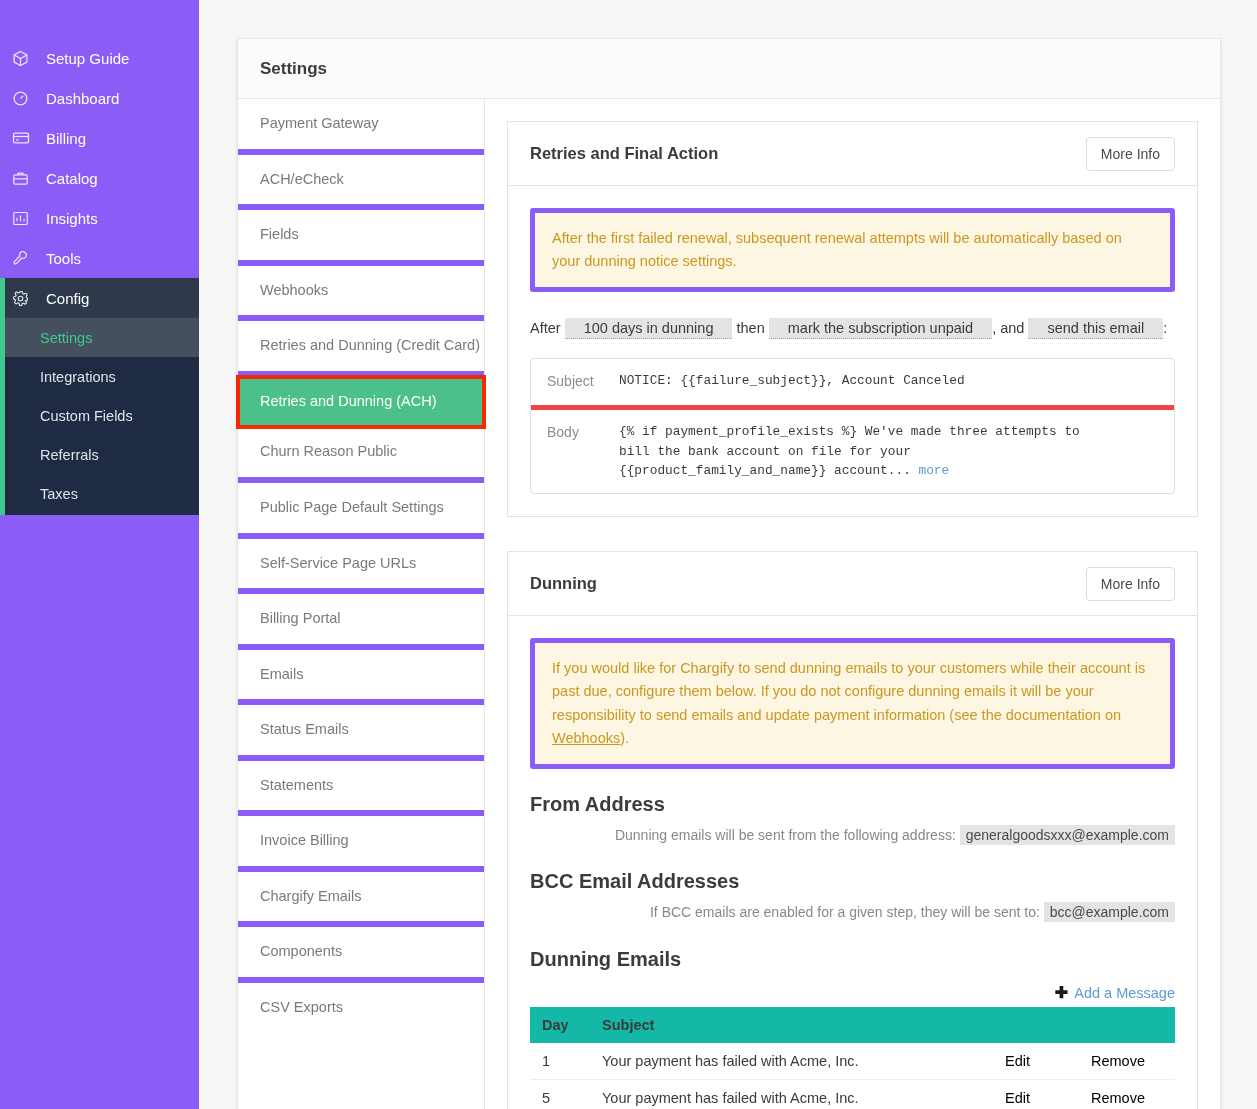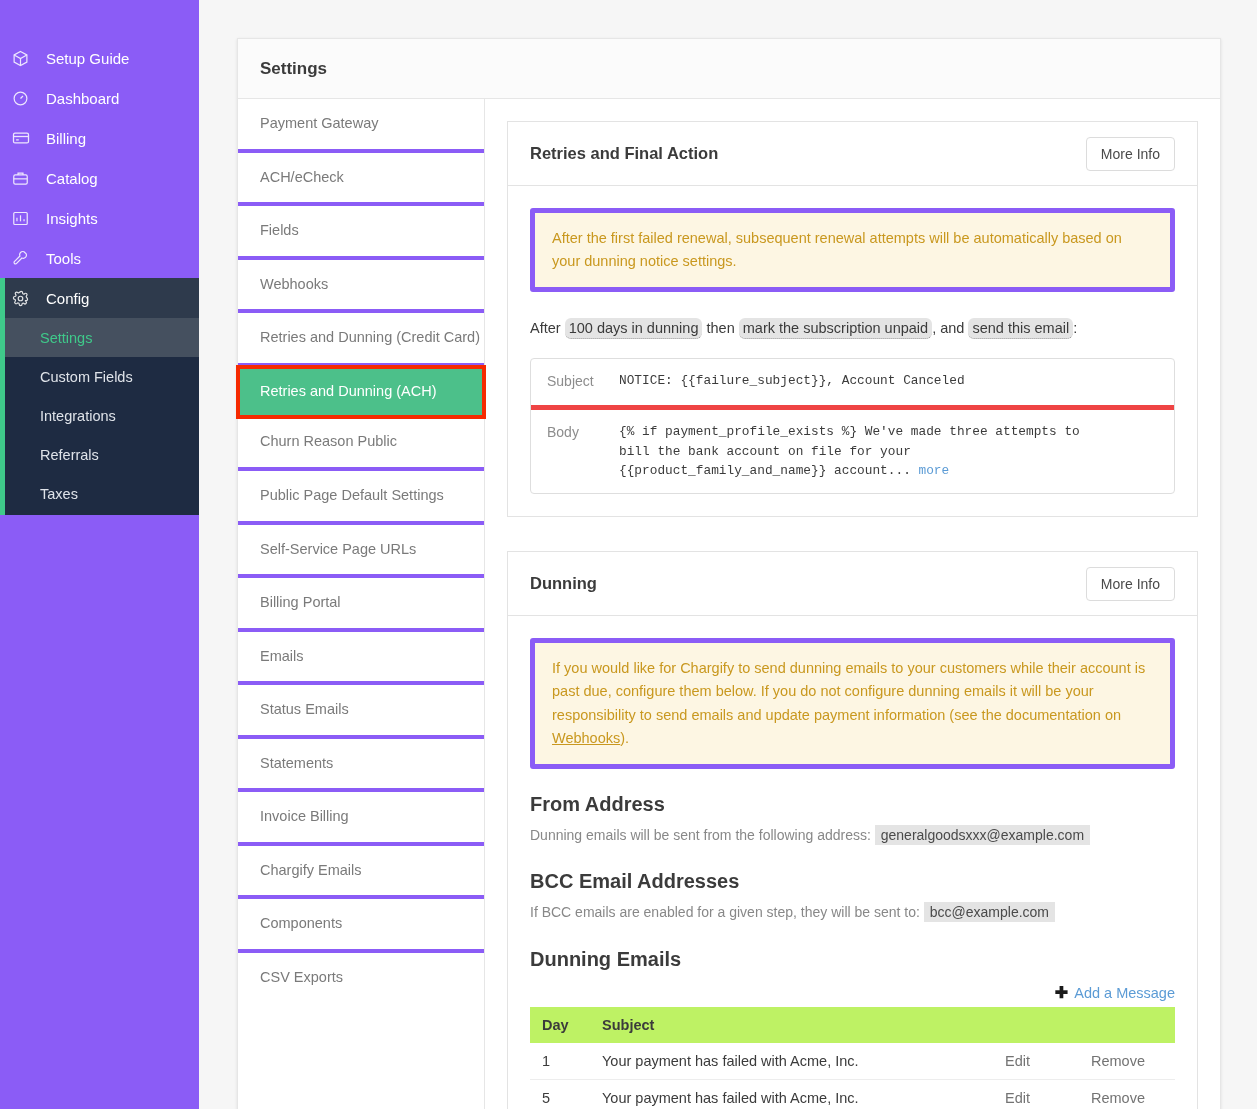--- a/index.html
+++ b/index.html
@@ -109,21 +109,21 @@
   
   #settings-menu {
     width: 247px;
     border-right: 1px solid #e6e6e6;
     flex: 0 0 247px;
   }
   .menu-item {
     padding: 15px 0 15px 22px;
     font-size: 14.5px;
     color: #7a7a7a;
-    border-bottom: 4px solid #8b5cf6;
+    border-bottom: 6px solid #8b5cf6;
     line-height: 1.35;
     cursor: pointer;
     min-height: 48px;
   }
   .menu-item.selected {
     background: #4cc08a;
     color: #ffffff;
     outline: 4px solid #f62a00;
     outline-offset: -2px;
     position: relative;
@@ -183,24 +183,23 @@
   }
 
   .final-action-line {
     margin-top: 26px;
     font-size: 14.5px;
     color: #3b3b3b;
     line-height: 1.5;
   }
   .editable {
     background: #e4e4e4;
-    padding: 2px 4px;
+    padding: 2px 19px;
     border-bottom: 1px dotted #9a9a9a;
     cursor: pointer;
-    border-radius: 6px;
   }
 
   .email-preview {
     margin-top: 18px;
     border: 1px solid #dedede;
     border-radius: 4px;
     background: #ffffff;
   }
   .email-row {
     display: flex;
@@ -224,20 +223,21 @@
     font-size: 20px;
     font-weight: bold;
     color: #3b3b3b;
     margin: 24px 0 8px 0;
   }
   .section-note {
     font-size: 14px;
     color: #888888;
     margin: 0 0 4px 0;
     line-height: 1.6;
+    text-align: right;
   }
   .tag-value {
     background: #e4e4e4;
     color: #4a4a4a;
     padding: 2px 6px;
     cursor: pointer;
   }
 
   .add-message-row {
     display: flex;
@@ -259,37 +259,37 @@
     margin-right: 6px;
     line-height: 1;
   }
 
   table.dunning-table {
     width: 100%;
     border-collapse: collapse;
     font-size: 14.5px;
   }
   table.dunning-table thead th {
-    background: #bef264;
+    background: #14b8a6;
     color: #3b3b3b;
     text-align: left;
     font-weight: bold;
     padding: 10px 12px;
     font-size: 14.5px;
   }
   table.dunning-table tbody td {
     padding: 10px 12px;
     color: #3b3b3b;
     border-bottom: 1px solid #ededed;
   }
   table.dunning-table tbody tr:last-child td { border-bottom: none; }
   td.col-day { width: 60px; }
   td.col-action { width: 86px; text-align: left; }
   td.col-action-right { width: 96px; text-align: left; }
-  .row-link { color: #737373; cursor: pointer; text-decoration: none; text-align: center; }
+  .row-link { color: #000000; cursor: pointer; text-decoration: none; text-align: center; }
 </style>
 </head>
 <body>
 
 <div id="sidebar">
 
   <div class="nav-item" style="margin-top:38px;">
     <span class="nav-ico">
       <svg width="17" height="17" viewBox="0 0 24 24" fill="none" stroke="#ffffff" stroke-width="1.7">
           <path d="M12 2 L21 7 V17 L12 22 L3 17 V7 Z"></path>
@@ -361,24 +361,24 @@
         </svg>
     </span>
     <span class="nav-label">Config</span>
   </div>
 
   <div class="subnav">
     <div class="subnav-item active">
       <span>Settings</span>
     </div>
     <div class="subnav-item">
+      <span>Integrations</span>
+    </div>
+    <div class="subnav-item">
       <span>Custom Fields</span>
-    </div>
-    <div class="subnav-item">
-      <span>Integrations</span>
     </div>
     <div class="subnav-item">
       <span>Referrals</span>
     </div>
     <div class="subnav-item">
       <span>Taxes</span>
     </div>
   </div>
 </div>
 

